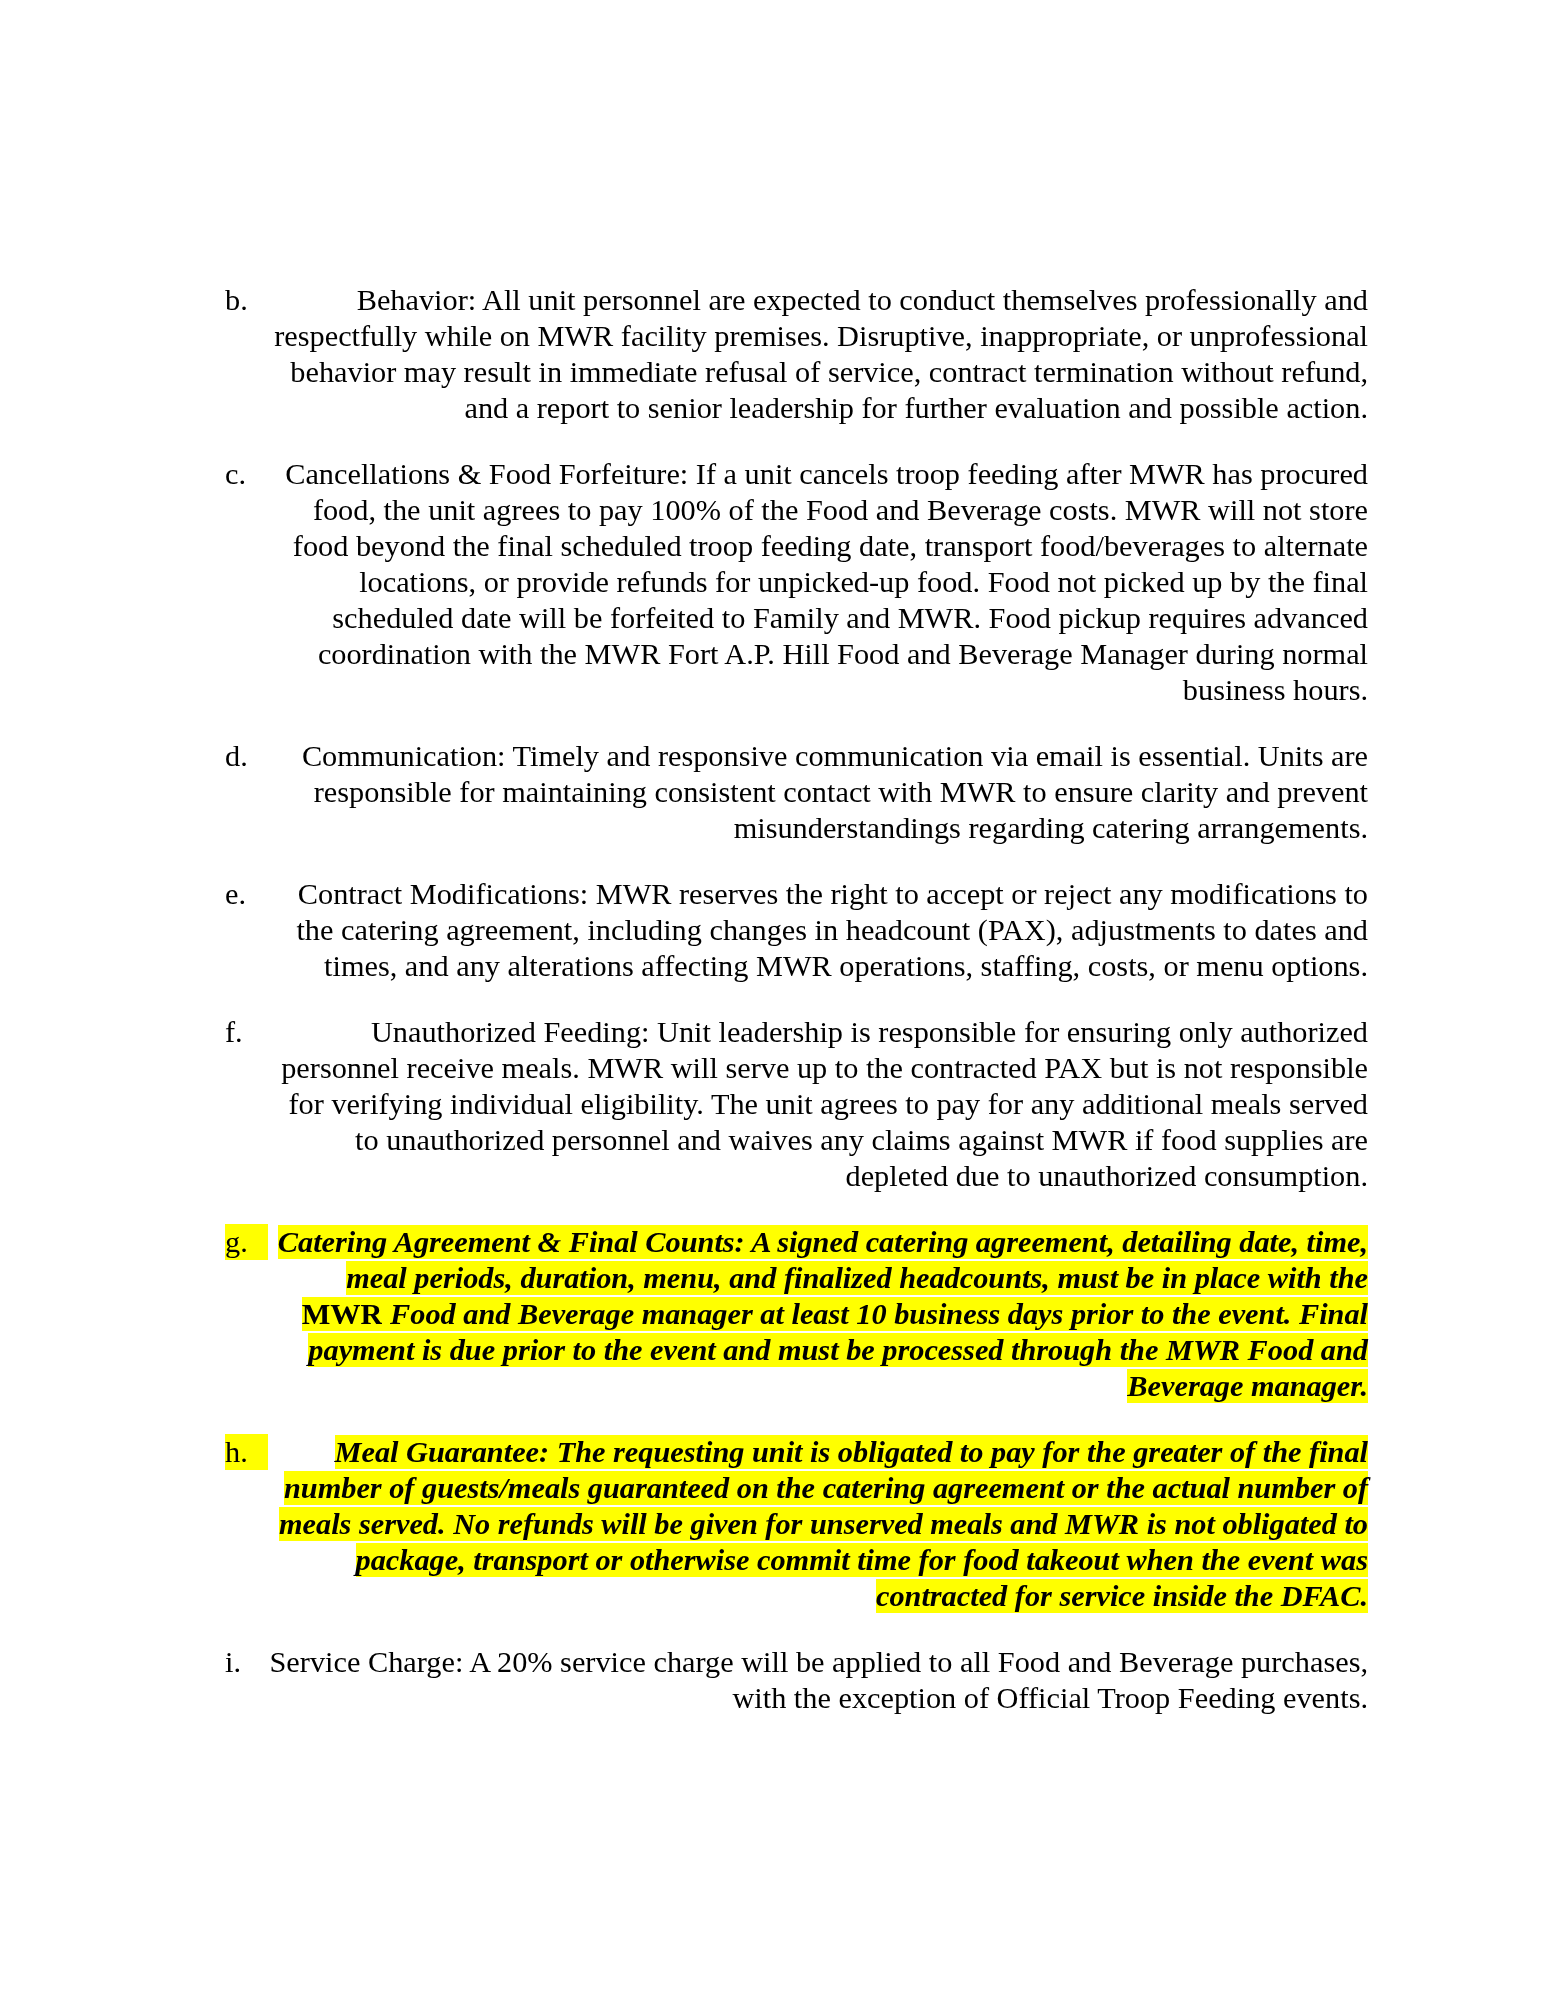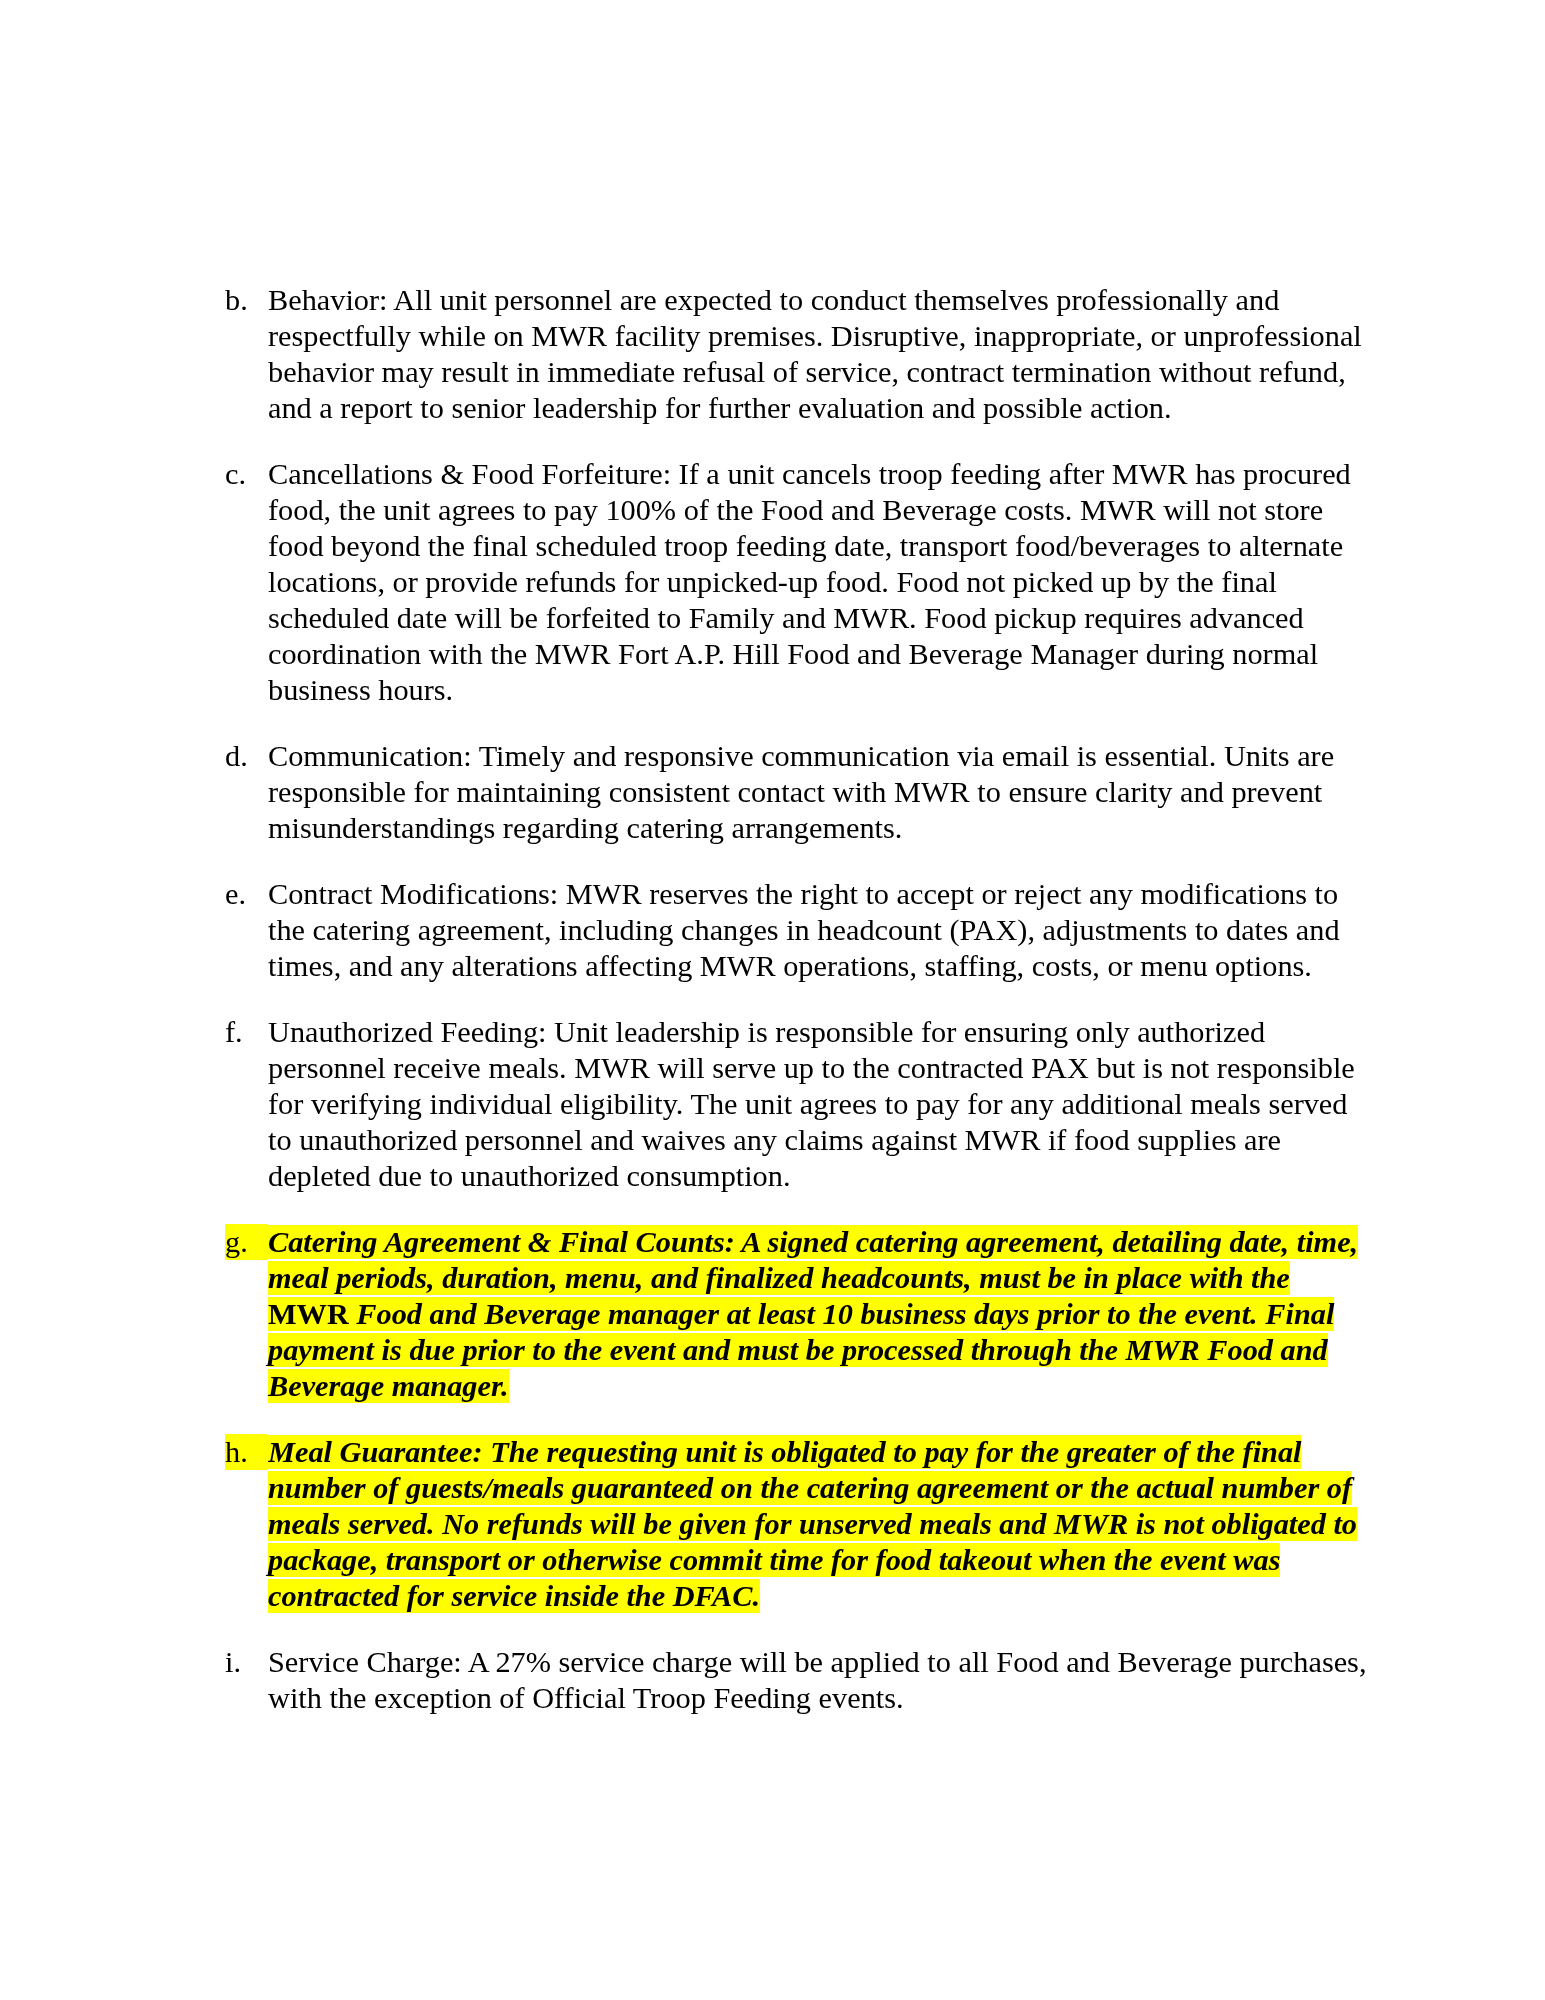--- a/index.html
+++ b/index.html
@@ -32,20 +32,21 @@
   }
   .item .label {
     position: absolute;
     left: 0;
     top: 0;
     width: 43px;
     height: 36px;
   }
   .item .body {
     width: 1100px;
+    text-align: right;
   }
   .item.hl .label {
     background: #ffff00;
   }
   .item.hl .body {
     font-style: italic;
     font-weight: bold;
   }
   .item.hl .seg {
     background: #ffff00;
@@ -90,17 +91,17 @@
       <div class="body"><span class="seg">Catering Agreement &amp; Final Counts: A signed catering agreement, detailing date, time, meal periods, duration, menu, and finalized headcounts, must be in place with the </span><span class="seg roman">MWR</span><span class="seg"> Food and Beverage manager at least 10 business days prior to the event. Final payment is due prior to the event and must be processed through the MWR Food and Beverage manager.</span></div>
     </div>
 
     <div class="item hl">
       <span class="label">h.</span>
       <div class="body"><span class="seg">Meal Guarantee: The requesting unit is obligated to pay for the greater of the final number of guests/meals guaranteed on the catering agreement or the actual number of meals served. No refunds will be given for unserved meals and MWR is not obligated to package, transport or otherwise commit time for food takeout when the event was contracted for service inside the DFAC.</span></div>
     </div>
 
     <div class="item">
       <span class="label">i.</span>
-      <div class="body"><span class="seg">Service Charge: A 27% service charge will be applied to all Food and Beverage purchases, with the exception of Official Troop Feeding events.</span></div>
+      <div class="body"><span class="seg">Service Charge: A 20% service charge will be applied to all Food and Beverage purchases, with the exception of Official Troop Feeding events.</span></div>
     </div>
 
   </div>
 </div>
 
 </body></html>

